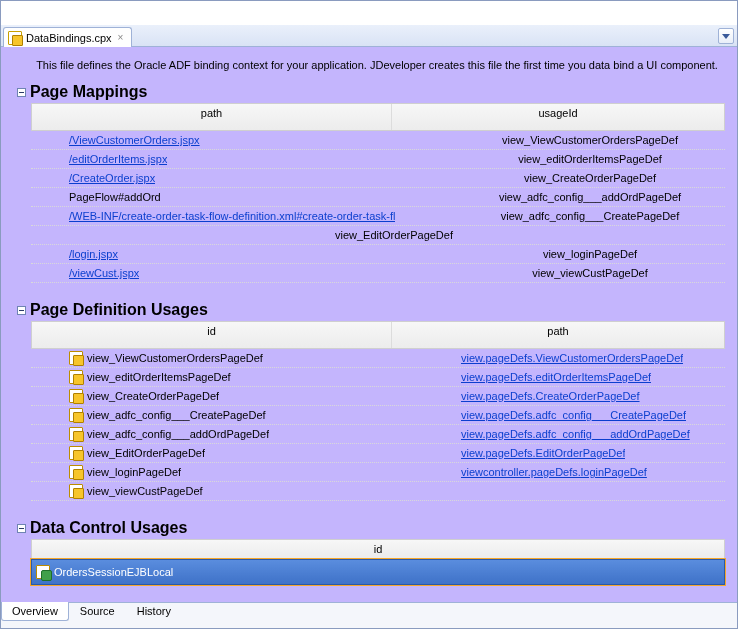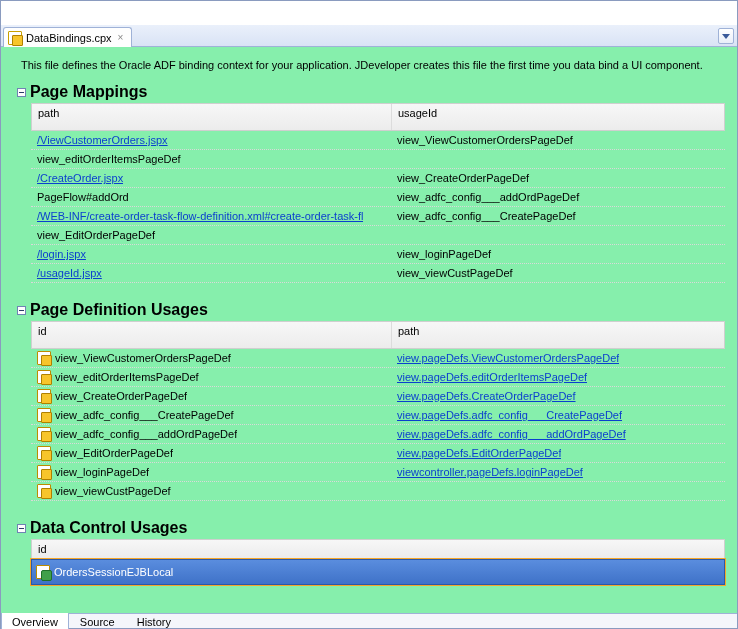--- a/index.html
+++ b/index.html
@@ -62,21 +62,22 @@
     background: linear-gradient(#fff,#e8eef8);
     display: flex; align-items: center; justify-content: center;
     cursor: pointer;
   }
   .chev-down {
     width: 0; height: 0; border-left: 4px solid transparent;
     border-right: 4px solid transparent; border-top: 5px solid #3a5a9a;
   }
   .content-wrap {
     flex: 1; display: flex; overflow: hidden;
-    background: #86efac;
+    background: #c4b5fd;
+    text-align: center;
   }
   .content {
     flex: 1; overflow-y: auto; padding: 10px 4px 10px 12px;
   }
   .content::-webkit-scrollbar { width: 16px; }
   .content::-webkit-scrollbar-track { background: #eef2fa; border-left:1px solid #cfd9ec; }
   .content::-webkit-scrollbar-thumb { background: linear-gradient(#dbe5f6,#bfd0ed); border:1px solid #9fb2d7; border-radius:2px;}
   .desc { margin: 2px 0 12px 8px; color:#000; white-space: normal; }
   .section-header {
     display: flex; align-items: center; gap: 4px;
@@ -99,21 +100,21 @@
   }
   .tbl-header .col {
     padding: 3px 6px; color: #000;
     border-right: 1px solid #dcdcdc;
   }
   .col-a { width: 360px; }
   .col-b { flex: 1; border-right: none !important; }
   .tbl-body .row {
     display: flex; height: 19px; align-items: center;
   }
-  .tbl-body .row > div { padding: 2px 6px; }
+  .tbl-body .row > div { padding: 2px 6px; margin-left: 32px; }
   .row-div { border-bottom: 1px dotted #d9d9d9; }
   .link { color: #0b3fce; text-decoration: underline; cursor: pointer; white-space: nowrap; overflow: hidden; text-overflow: ellipsis;}
   .plain { color: #000; white-space: nowrap; overflow:hidden; text-overflow:ellipsis;}
   .page-icon {
     width: 14px; height: 14px; position: relative; margin-right: 4px; flex: none;
   }
   .page-icon::before{
     content:""; position:absolute; inset:0;
     background:#fff; border:1px solid #bc8c00; border-radius:1px;
   }
@@ -138,21 +139,21 @@
     background: linear-gradient(#f7f7f7,#ececec);
     border:1px solid #cfcfcf; height:20px; padding:3px 6px;
   }
   .dcu-row {
     display:flex; align-items:center; height:26px;
     background: linear-gradient(#5a8dde,#3f72c8);
     border:1px solid #2b59a8; color:#fff; padding:1px 4px;
     box-shadow:0 0 0 1px #f4a62a;
   }
   .bottom-tabs {
-    height: 15px; background:#f4f6fb;
+    height: 26px; background:#f4f6fb;
     border-top:1px solid #9fb2d7;
     display:flex; align-items:flex-start;
   }
   .btab {
     padding:3px 10px; font-size:11px; cursor:pointer;
     border:1px solid transparent; border-top:none;
     margin-top:-1px;
   }
   .btab.active {
     background:#fff; border-color:#9fb2d7;
@@ -191,20 +192,23 @@
           <div class="col col-b">usageId</div>
         </div>
         <div class="tbl-body" id="pm-body">
             <div class="row row-div">
               <div class="col-a cell-flex">
                 <span class="link">/ViewCustomerOrders.jspx</span>
               </div>
               <div class="col-b plain">view_ViewCustomerOrdersPageDef</div>
             </div>
             <div class="row row-div">
+              <div class="col-a cell-flex">
+                <span class="link">/editOrderItems.jspx</span>
+              </div>
               <div class="col-b plain">view_editOrderItemsPageDef</div>
             </div>
             <div class="row row-div">
               <div class="col-a cell-flex">
                 <span class="link">/CreateOrder.jspx</span>
               </div>
               <div class="col-b plain">view_CreateOrderPageDef</div>
             </div>
             <div class="row row-div">
               <div class="col-a cell-flex">
@@ -222,21 +226,21 @@
               <div class="col-b plain">view_EditOrderPageDef</div>
             </div>
             <div class="row row-div">
               <div class="col-a cell-flex">
                 <span class="link">/login.jspx</span>
               </div>
               <div class="col-b plain">view_loginPageDef</div>
             </div>
             <div class="row row-div">
               <div class="col-a cell-flex">
-                <span class="link">/usageId.jspx</span>
+                <span class="link">/viewCust.jspx</span>
               </div>
               <div class="col-b plain">view_viewCustPageDef</div>
             </div>
           </div>
       </div>
 
       <div class="section-header">
         <span class="minus-box"></span>
         <span>Page Definition Usages</span>
       </div>

